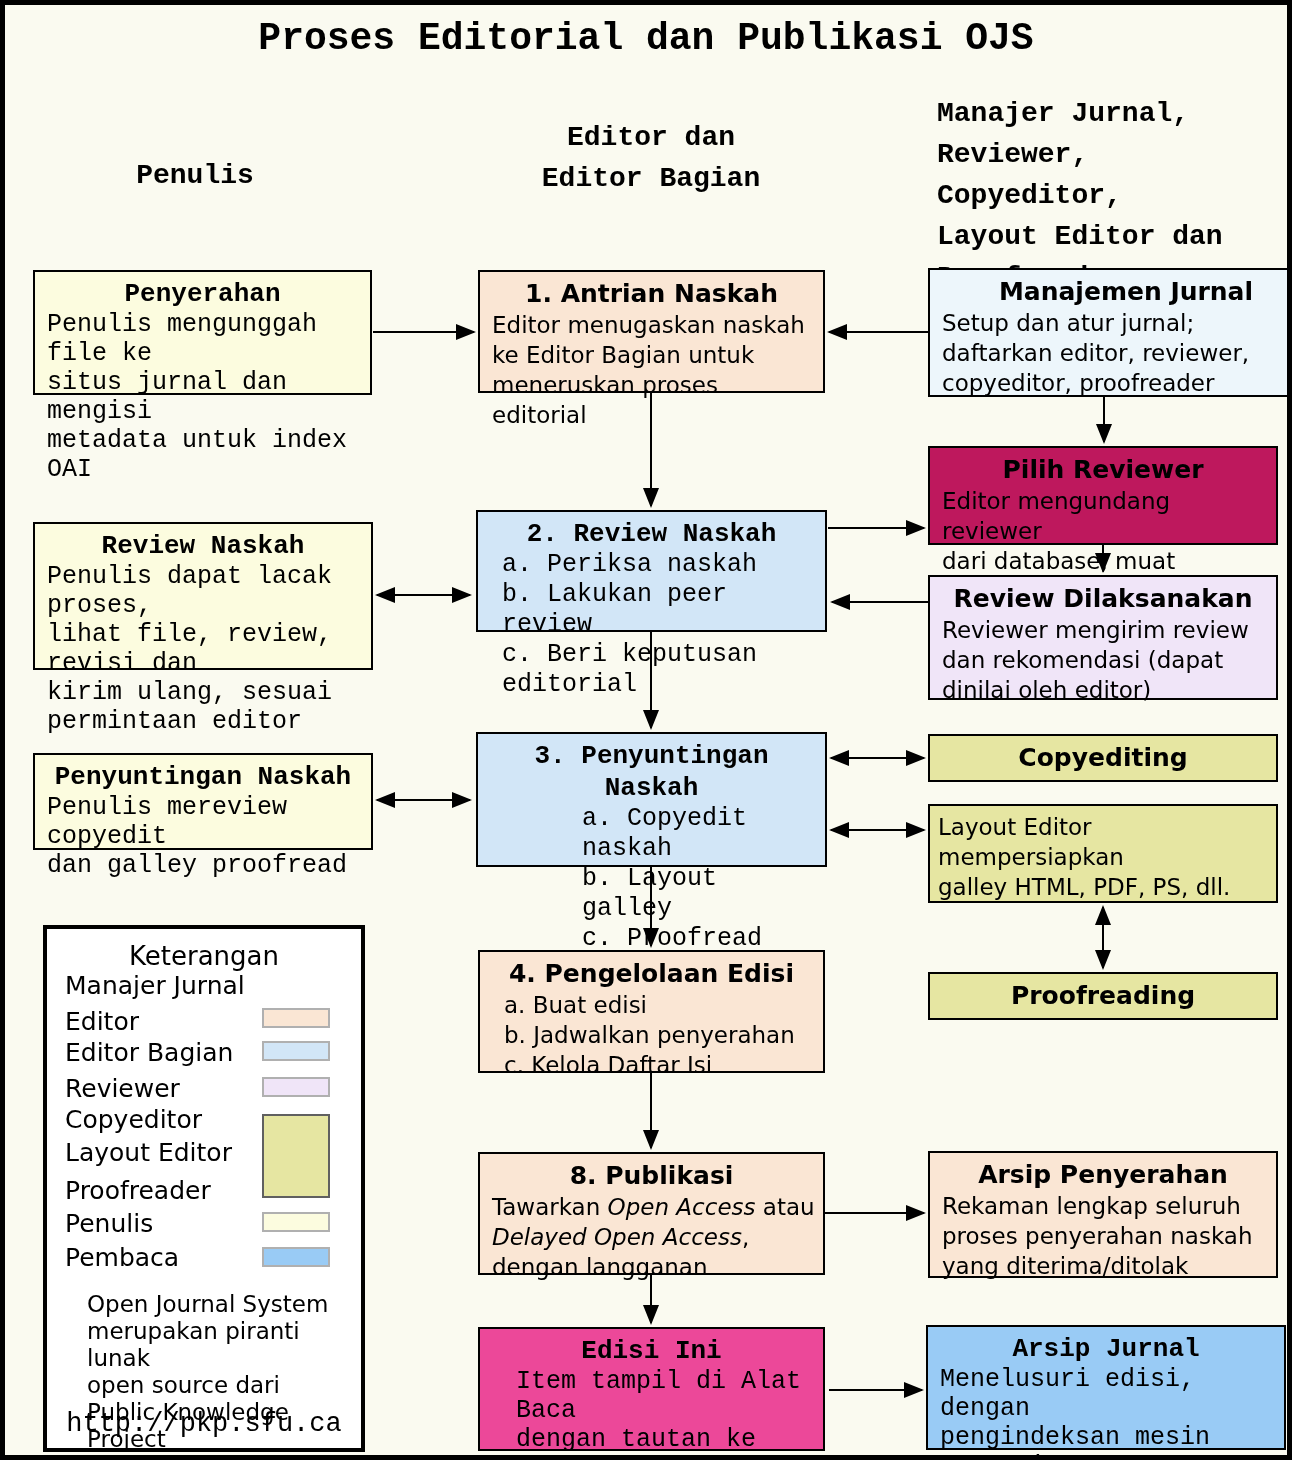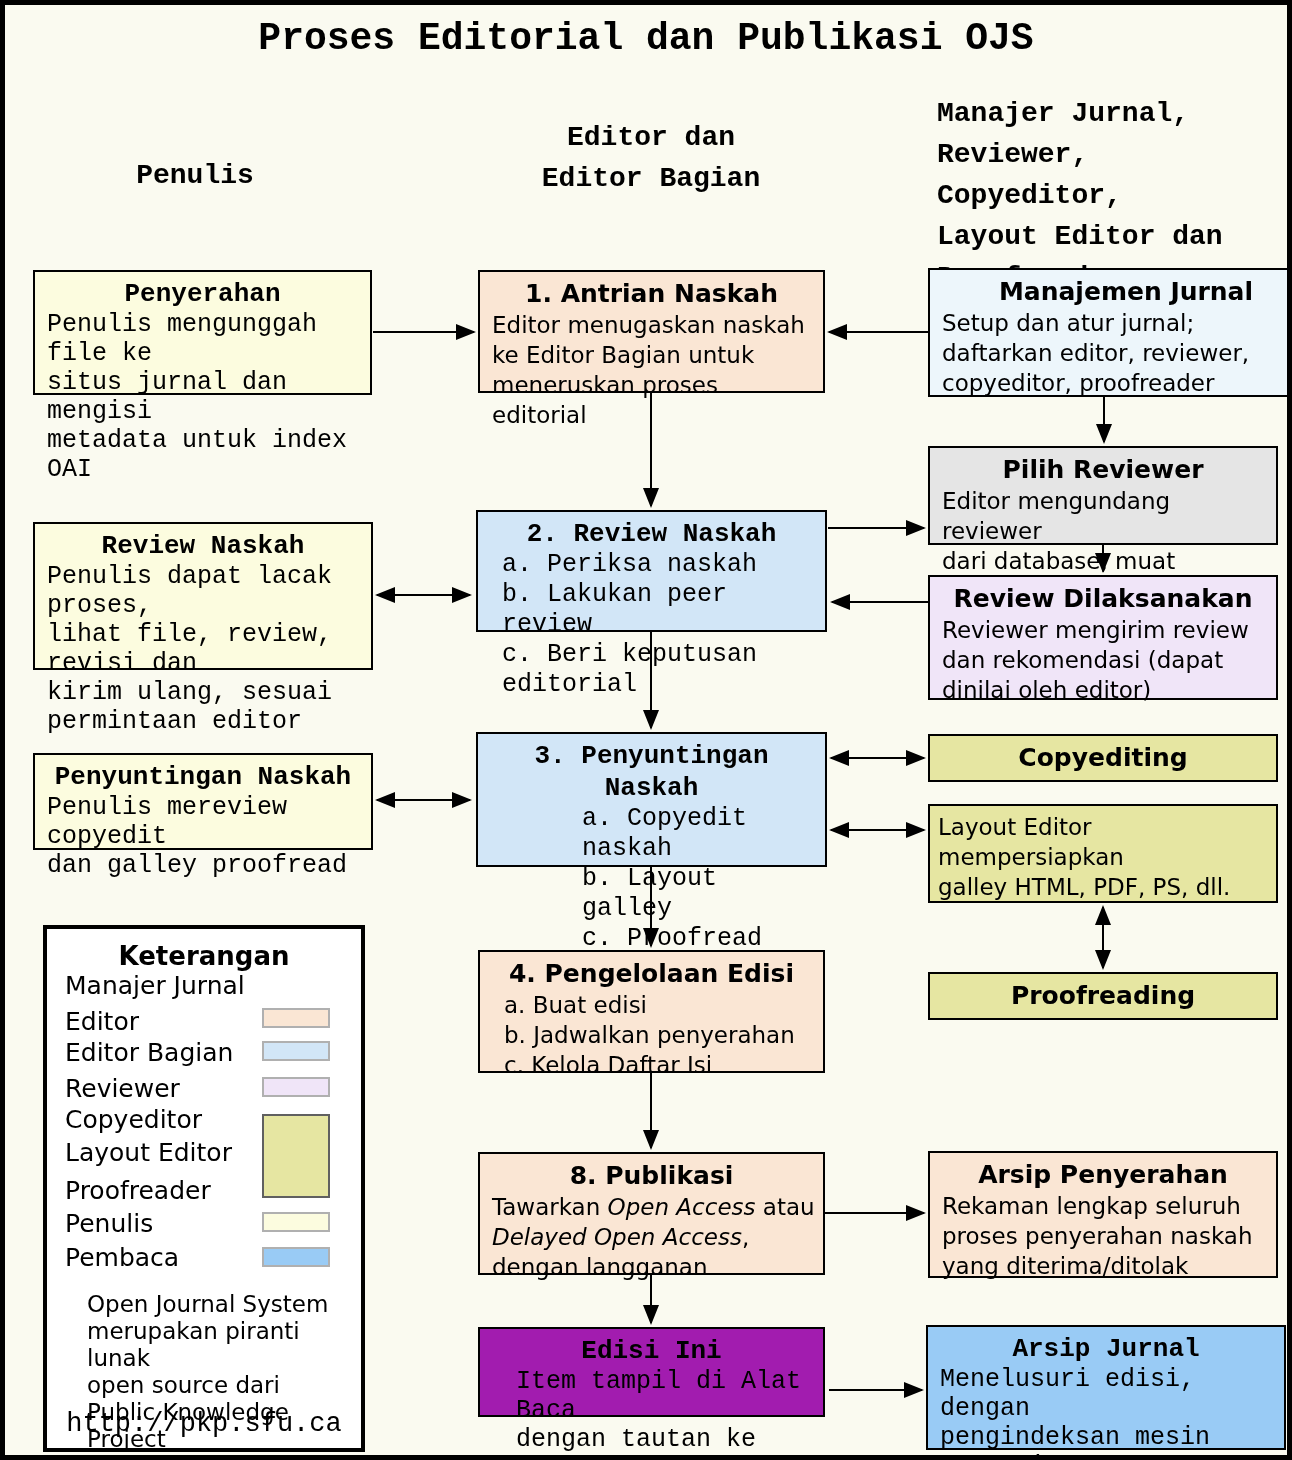--- a/index.html
+++ b/index.html
@@ -33,21 +33,21 @@
   .box-line{font-size:25px;line-height:30px;}
   .font-b .box-line{font-size:23px;}
   .indent-sm{padding-left:16px;}
   .indent-lg{padding-left:96px;}
   .center-v{display:flex;align-items:center;justify-content:center;padding:12px;}
   .center-v .box-title{width:100%;}
   #legend{
     position:absolute;left:38px;top:920px;width:322px;height:527px;
     border:4px solid #000;background:#fff;box-sizing:border-box;
   }
-  .legend-title{position:absolute;top:12px;left:0;width:100%;text-align:center;font-weight:bold;font-size:26px;}
+  .legend-title{position:absolute;top:12px;left:0;width:100%;text-align:center;font-weight:normal;font-size:26px;}
   .legend-label{position:absolute;left:18px;font-size:25px;}
   .legend-swatch{position:absolute;left:215px;width:68px;height:20px;border:2px solid #B0B0B0;box-sizing:border-box;}
   .legend-swatch.big{height:84px;border-color:#606060;}
   .legend-note{position:absolute;left:40px;top:362px;width:260px;font-size:23px;line-height:27px;white-space:pre-line;}
   .legend-url{position:absolute;top:480px;left:0;width:100%;text-align:center;font-size:27px;}
 </style>
 </head>
 <body>
 
 <div id="canvas" style="background-color: rgb(250, 250, 240);">
@@ -104,21 +104,21 @@
 ke Editor Bagian untuk
 meneruskan proses editorial</div>
   </div>
   <div class="box font-b" style="left: 923px; top: 263px; width: 396px; height: 129px; background-color: rgb(237, 246, 251);">
     <div class="box-title">Manajemen Jurnal</div>
     <div class="box-body">Setup dan atur jurnal;
 daftarkan editor, reviewer,
 copyeditor, proofreader</div>
   </div>
 
-  <div class="box font-b" style="left: 923px; top: 441px; width: 350px; height: 99px; background-color: #e5e5e5;">
+  <div class="box font-b" style="left: 923px; top: 441px; width: 350px; height: 99px; background-color: #be185d;">
     <div class="box-title">Pilih Reviewer</div>
     <div class="box-body">Editor mengundang reviewer
 dari database, muat</div>
   </div>
   <div class="box font-b" style="left: 923px; top: 570px; width: 350px; height: 125px; background-color: rgb(240, 229, 248);">
     <div class="box-title">Review Dilaksanakan</div>
     <div class="box-body">Reviewer mengirim review
 dan rekomendasi (dapat
 dinilai oleh editor)</div>
   </div>
@@ -171,21 +171,21 @@
 </span><i>Delayed Open Access</i><span>,
 dengan langganan</span></div>
   </div>
   <div class="box font-b" style="left: 923px; top: 1146px; width: 350px; height: 127px; background-color: rgb(250, 230, 212);">
     <div class="box-title">Arsip Penyerahan</div>
     <div class="box-body">Rekaman lengkap seluruh
 proses penyerahan naskah
 yang diterima/ditolak</div>
   </div>
 
-  <div class="box font-a" style="left: 473px; top: 1322px; width: 347px; height: 90px; background-color: #a21caf;">
+  <div class="box font-a" style="left: 473px; top: 1322px; width: 347px; height: 124px; background-color: #ec4899;">
     <div class="box-title">Edisi Ini</div>
     <div class="box-body" style="padding-left:28px;">Item tampil di Alat Baca
 dengan tautan ke materi
 internal dan eksternal</div>
   </div>
   <div class="box font-a" style="left: 921px; top: 1320px; width: 360px; height: 125px; background-color: rgb(153, 203, 245);">
     <div class="box-title">Arsip Jurnal</div>
     <div class="box-body">Menelusuri edisi, dengan
 pengindeksan mesin pencari
 OAI, Google, dll</div>

